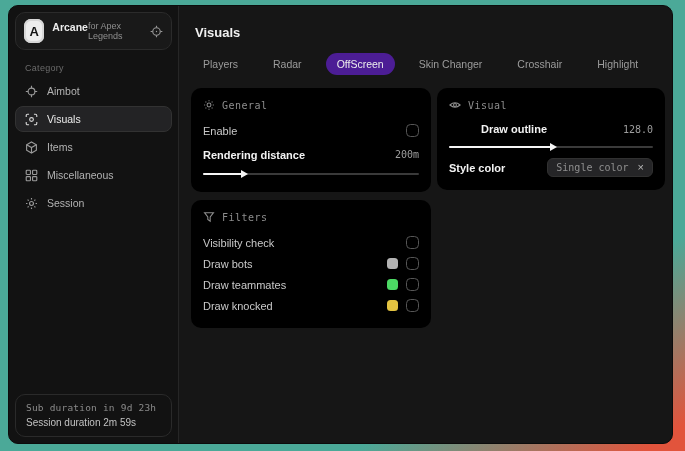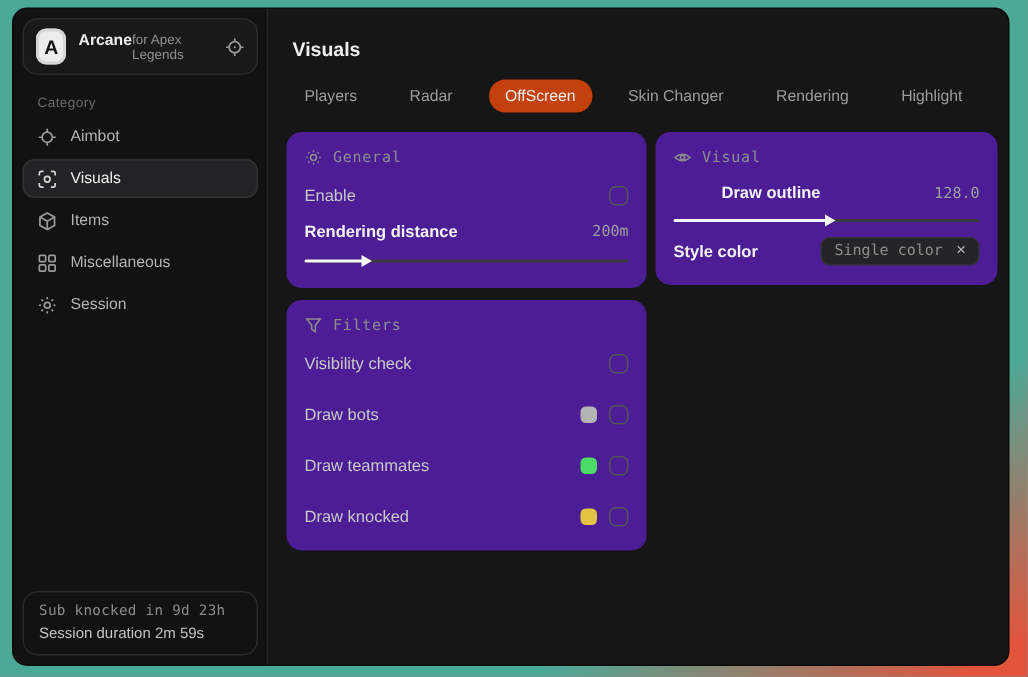--- a/index.html
+++ b/index.html
@@ -52,33 +52,33 @@
   .footer-line1 { font-family:"DejaVu Sans Mono", monospace; font-size:9.5px; color:#8a8a8a; letter-spacing:0.2px; }
   .footer-line2 { font-size:10px; color:#c2c2c2; }
   
   .main { flex:1; background:#161616; padding:12px 6px 12px 10px; display:flex; flex-direction:column; }
   .page-title { font-size:13px; font-weight:700; color:#f0f0f0; margin:7px 0 0 6px; }
   .tabs { display:flex; align-items:center; gap:13px; margin:13px 0 0 3px; }
   .tab {
     font-size:10.5px; color:#9c9c9c; padding:5px 11px; border-radius:999px; cursor:default;
     white-space:nowrap;
   }
-  .tab.active { background:#c2410c; color:#ededed;text-align:center; }
+  .tab.active { background:#4c1d95; color:#ededed;text-align:center; }
   .content { display:flex; align-items:flex-start; gap:6px; margin:13px 0 0 2px; }
   .col-left { width:240px; flex:0 0 240px; display:flex; flex-direction:column; gap:8px; }
   .col-right { flex:1; display:flex; flex-direction:column; gap:8px; margin-right:1px; }
-  .card { background:#4c1d95; border-radius:10px; padding:11px 12px 12px 12px; }
+  .card { background:#000000; border-radius:10px; padding:11px 12px 12px 12px; }
   .card-header {
     display:flex; align-items:center; gap:7px;
     font-family:"DejaVu Sans Mono", monospace; font-size:10px; color:#8d8d8d;
     letter-spacing:0.5px; margin-bottom:9px;
   }
   .card-header .hicon { display:flex; color:#8d8d8d; }
   .row { display:flex; align-items:center; justify-content:space-between; min-height:21px; }
-  .row + .row { margin-top:13px; }
+  .row + .row { margin-top:0; }
   .lbl { font-size:11px; color:#c9c9c9; }
   .lbl-strong { font-size:11px; font-weight:700; color:#f2f2f2; }
   .val { font-family:"DejaVu Sans Mono", monospace; font-size:10px; color:#9e9e9e; }
   .checkbox {
     width:13px; height:13px; border:1.5px solid #565656; border-radius:4.5px;
     background:transparent; flex:0 0 auto; cursor:pointer;
   }
   .right-group { display:flex; align-items:center; gap:8px; }
   .swatch { width:11px; height:11px; border-radius:3.5px; flex:0 0 auto; cursor:pointer; }
   .slider { position:relative; height:8px; margin:5px 0 2px 0; cursor:pointer; }
@@ -165,34 +165,34 @@
             <path d="M8 1.2 V3 M8 13 V14.8 M1.2 8 H3 M13 8 H14.8 M3.2 3.2 L4.5 4.5 M11.5 11.5 L12.8 12.8 M12.8 3.2 L11.5 4.5 M4.5 11.5 L3.2 12.8"></path>
           </svg>
         </span>
         <span>Session</span>
       </div>
     </div>
 
     <div class="sb-spacer"></div>
 
     <div class="footer-card">
-      <span class="footer-line1">Sub knocked in 9d 23h</span>
+      <span class="footer-line1">Sub duration in 9d 23h</span>
       <span class="footer-line2">Session duration 2m 59s</span>
     </div>
   </div>
 
   <div class="main">
     <div class="page-title">Visuals</div>
 
     <div class="tabs">
       <div class="tab">Players</div>
       <div class="tab">Radar</div>
       <div class="tab active">OffScreen</div>
       <div class="tab">Skin Changer</div>
-      <div class="tab">Rendering</div>
+      <div class="tab">Crosshair</div>
       <div class="tab">Highlight</div>
     </div>
 
     <div class="content">
       <div class="col-left">
 
         <div class="card">
           <div class="card-header">
             <span class="hicon">
               <svg width="12" height="12" viewBox="0 0 16 16" fill="none" stroke="currentColor" stroke-width="1.4">

